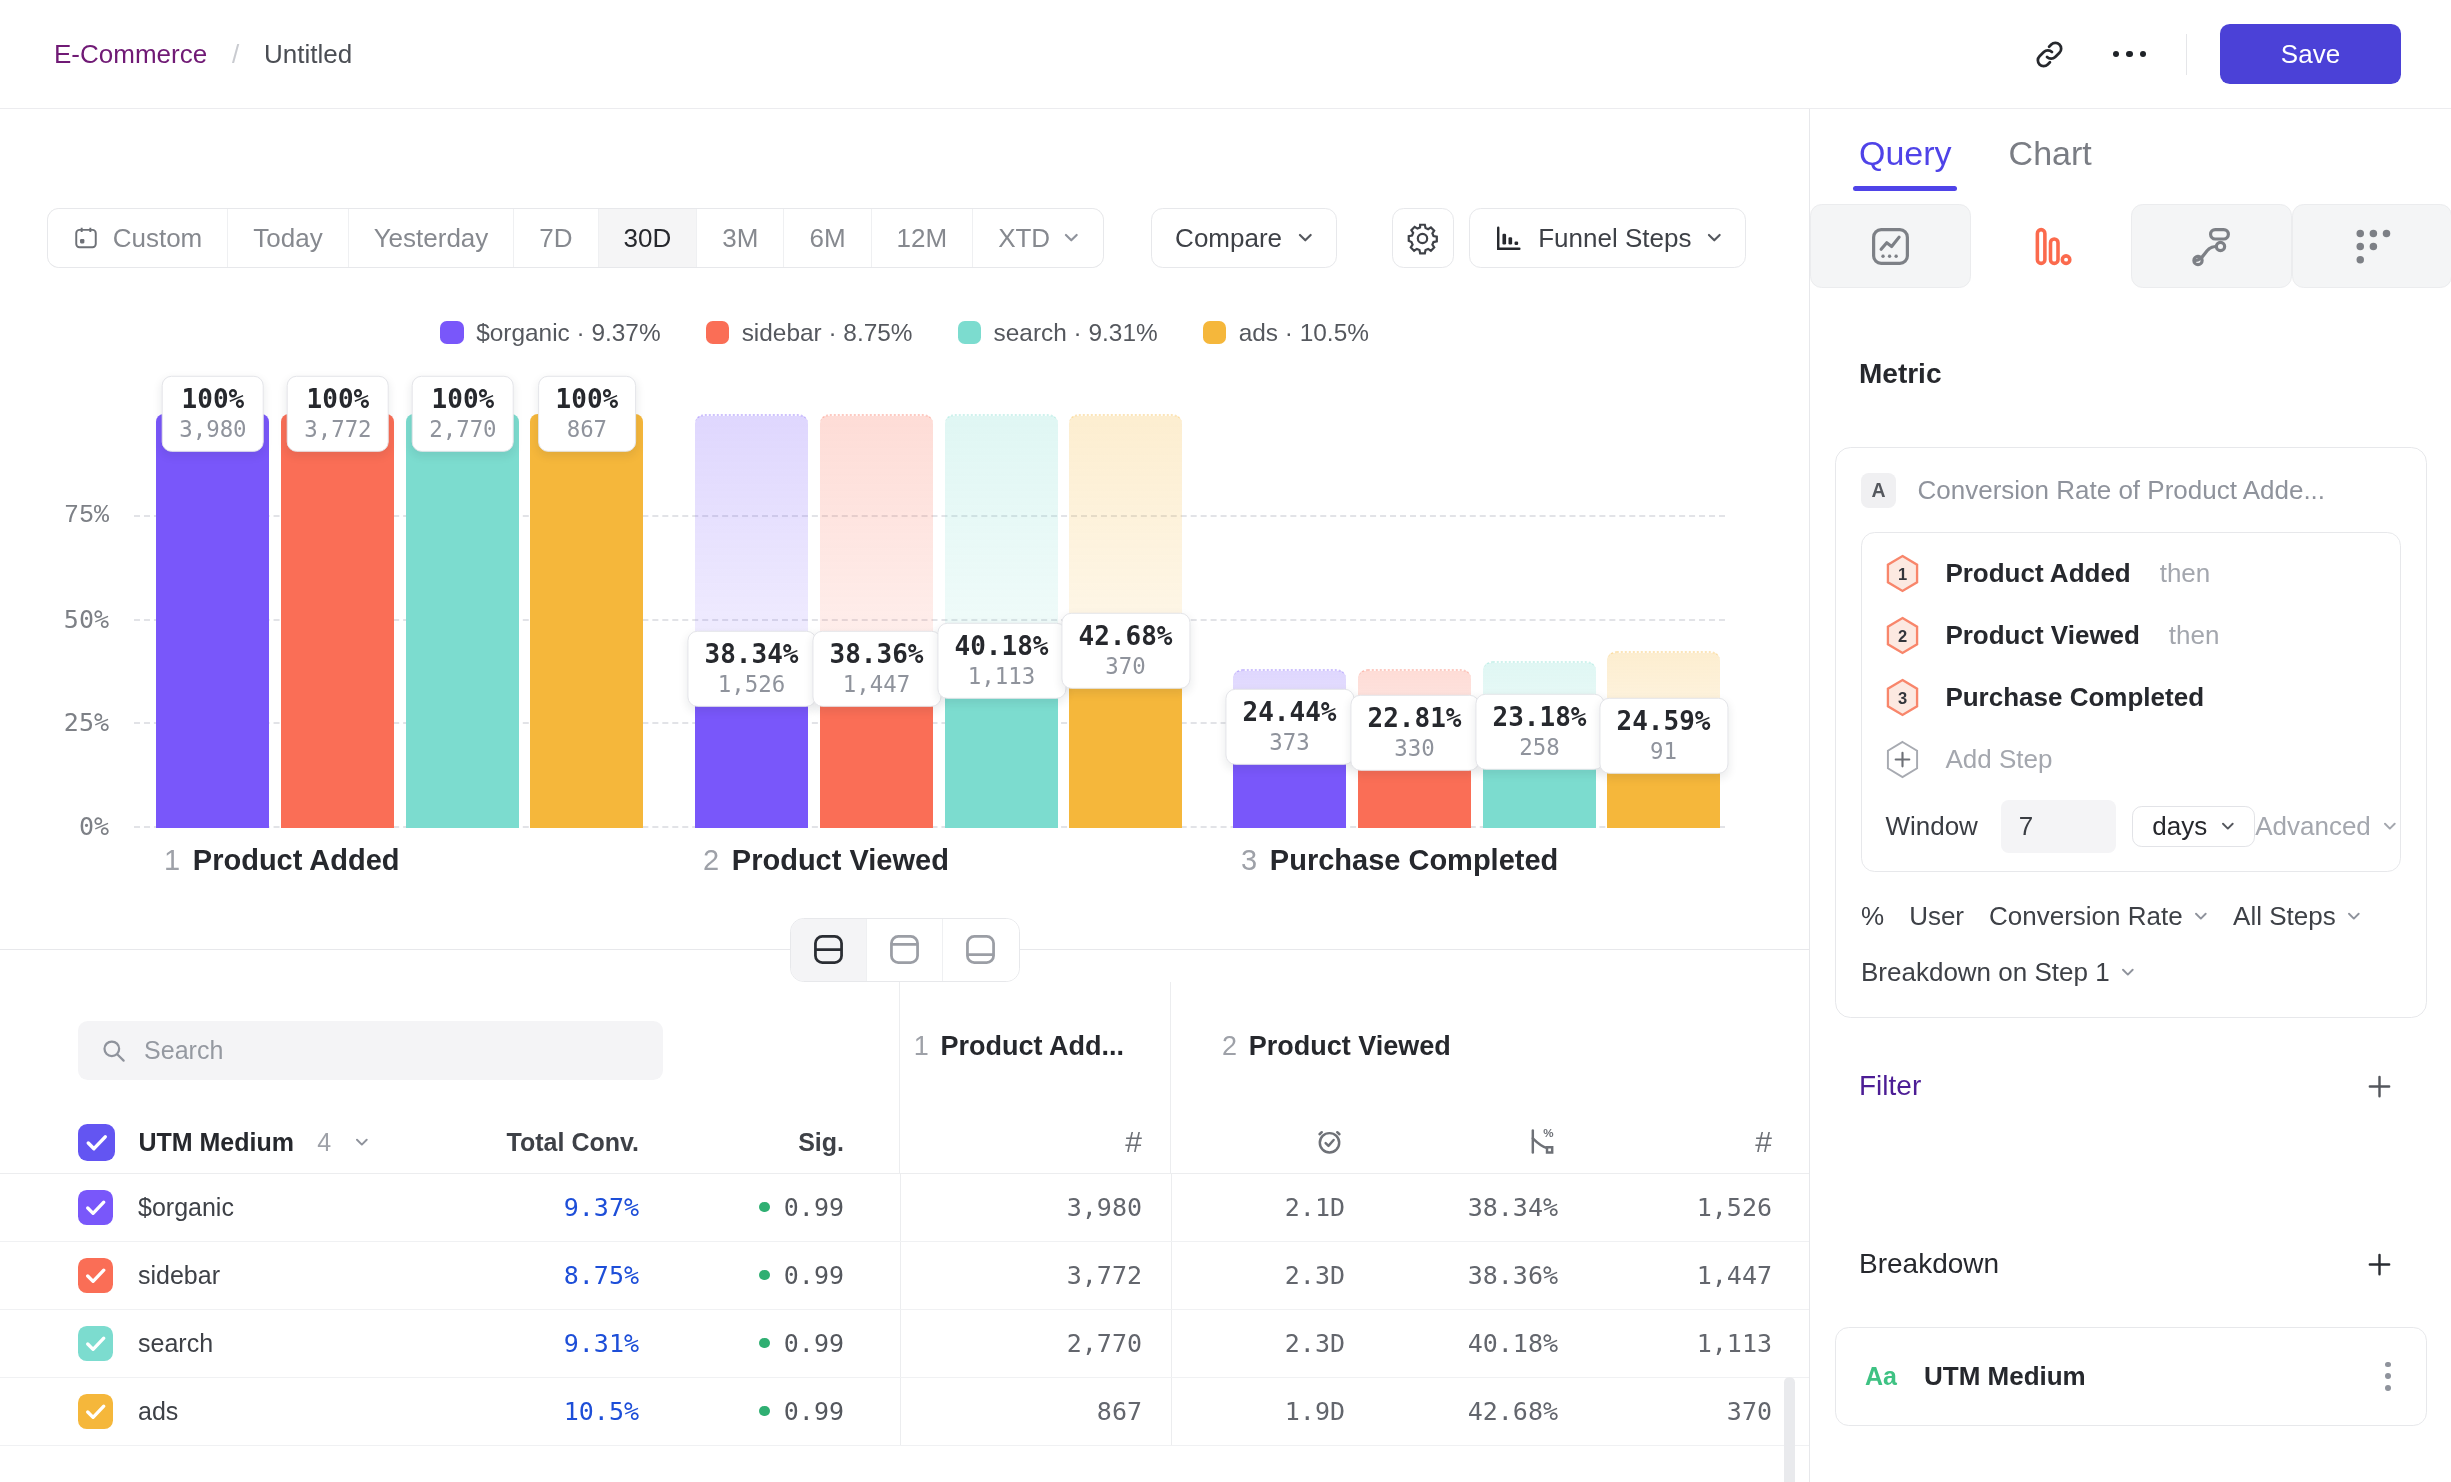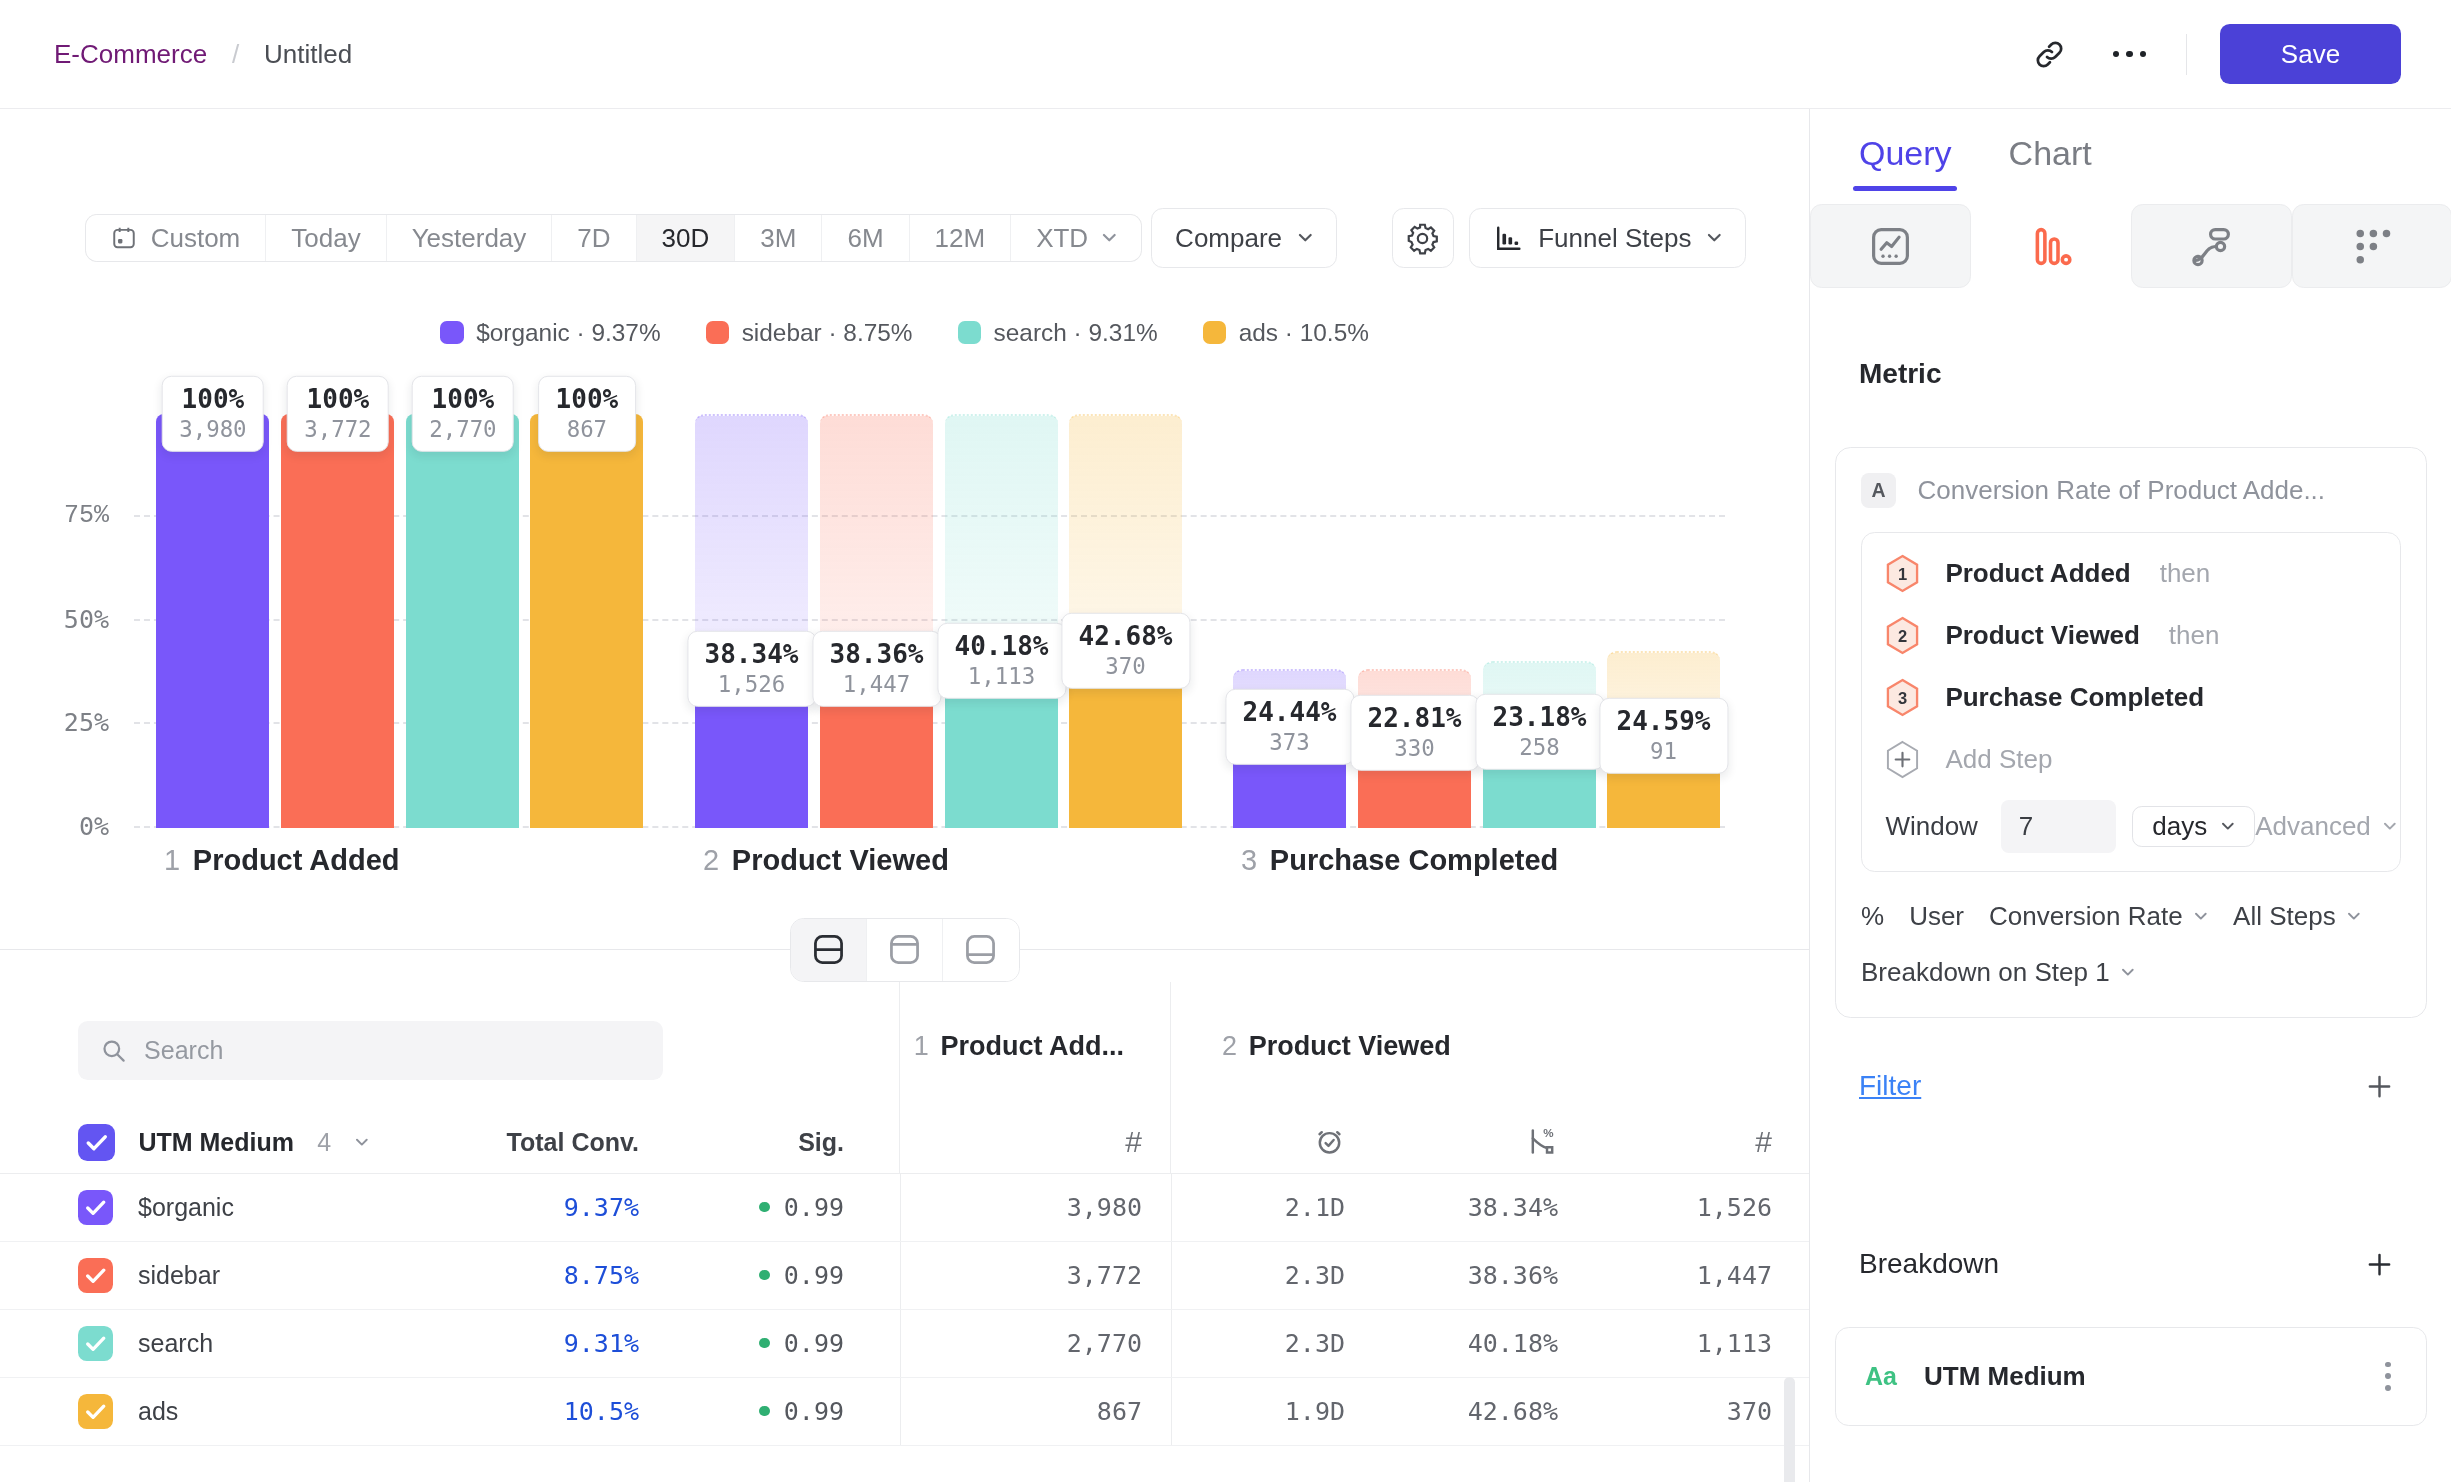--- a/index.html
+++ b/index.html
@@ -21,21 +21,21 @@
   .save-btn { width:181px; height:60px; background:#4B41D7; color:#fff; border:none;
     border-radius:9.8px; font-size:26px; font-weight:500; cursor:pointer; font-family:inherit; }
 
   
   .content { display:flex; height:1373px; }
   .main { width:1809px; position:relative; }
   .panel { width:643px; border-left:1px solid #E7E8EB; position:relative; }
 
   
   .toolbar { margin:99px 63px 0 47px; display:flex; align-items:center; height:60px; }
-  .seg { display:flex; border:1px solid #E7E8EB; border-radius:11.7px; overflow:hidden; background:#e5e5e5; height:48px;margin-left:38px; }
+  .seg { display:flex; border:1px solid #E7E8EB; border-radius:11.7px; overflow:hidden; background:#e5e5e5; height:60px; }
   .seg-btn { display:flex; align-items:center; gap:13.7px; padding:0 25px; background:#fff;
     border:none; border-right:1px solid #EFF0F2; font-size:26px; color:#86898F; cursor:pointer; font-family:inherit; }
   .seg-btn:last-child { border-right:none; }
   .seg-btn.active { background:#F5F5F6; color:#26282D; font-weight:500; }
   .tb-right { margin-left:auto; display:flex; align-items:center; }
   .tb-btn { display:flex; align-items:center; gap:15.6px; height:60px; padding:0 23.4px;
     background:#fff; border:1px solid #E7E8EB; border-radius:11.7px; font-size:26px; color:#3E4147; cursor:pointer; font-family:inherit; }
   .gear-btn { width:62px; justify-content:center; padding:0; }
 
   
@@ -134,21 +134,21 @@
   .win-input { margin-left:23.4px; width:115px; height:53px; background:#F4F4F6; border:none; border-radius:7.8px;
     font-size:26px; color:#3A3D43; padding:0 0 0 17.6px; font-family:inherit; outline:none; }
   .days-btn { margin-left:15.6px; height:41px; border:1px solid #E2E3E7; border-radius:9.8px; background:#fff;
     display:flex; align-items:center; gap:13.7px; padding:0 19.5px; font-size:26px; color:#26282D; cursor:pointer; font-family:inherit; }
   .adv { margin-left:auto; display:flex; align-items:center; gap:11.7px; font-size:26px; color:#A4A7AE; cursor:pointer; }
   .measure-row { margin-top:29px; display:flex; align-items:center; gap:25px; font-size:26px; color:#3E4147; }
   .mr-item { display:flex; align-items:center; gap:11.7px; cursor:pointer; }
   .bo-row { margin-top:25px; display:flex; align-items:center; gap:11.7px; font-size:26px; color:#3E4147; cursor:pointer; }
   .sec-row { margin:0 49px; display:flex; justify-content:space-between; align-items:center; }
   .filter-row { margin-top:45px; }
-  .filter-title { font-size:28px; color:#3b82f6;text-decoration:underline; }
+  .filter-title { font-size:28px; color:#4c1d95; }
   .bd-row { margin-top:131px; }
   .bd-title { font-size:28px; font-weight:400; color:#26282D; }
   .bd-card { margin:39px 25px 0; border:1px solid #E7E8EB; border-radius:13.7px; height:99px;
     display:flex; align-items:center; padding:0 29px; gap:27px; }
   .aa { font-size:25px; font-weight:700; color:#3EC283; }
   .bd-name { font-size:26px; font-weight:600; color:#26282D; }
   .kebab { margin-left:auto; display:flex; flex-direction:column; gap:5.9px; cursor:pointer; padding:5.9px; }
   .kebab i { width:5.9px; height:5.9px; border-radius:50%; background:#8F939C; }
   .chev { flex:none; }
   svg { display:block; }

